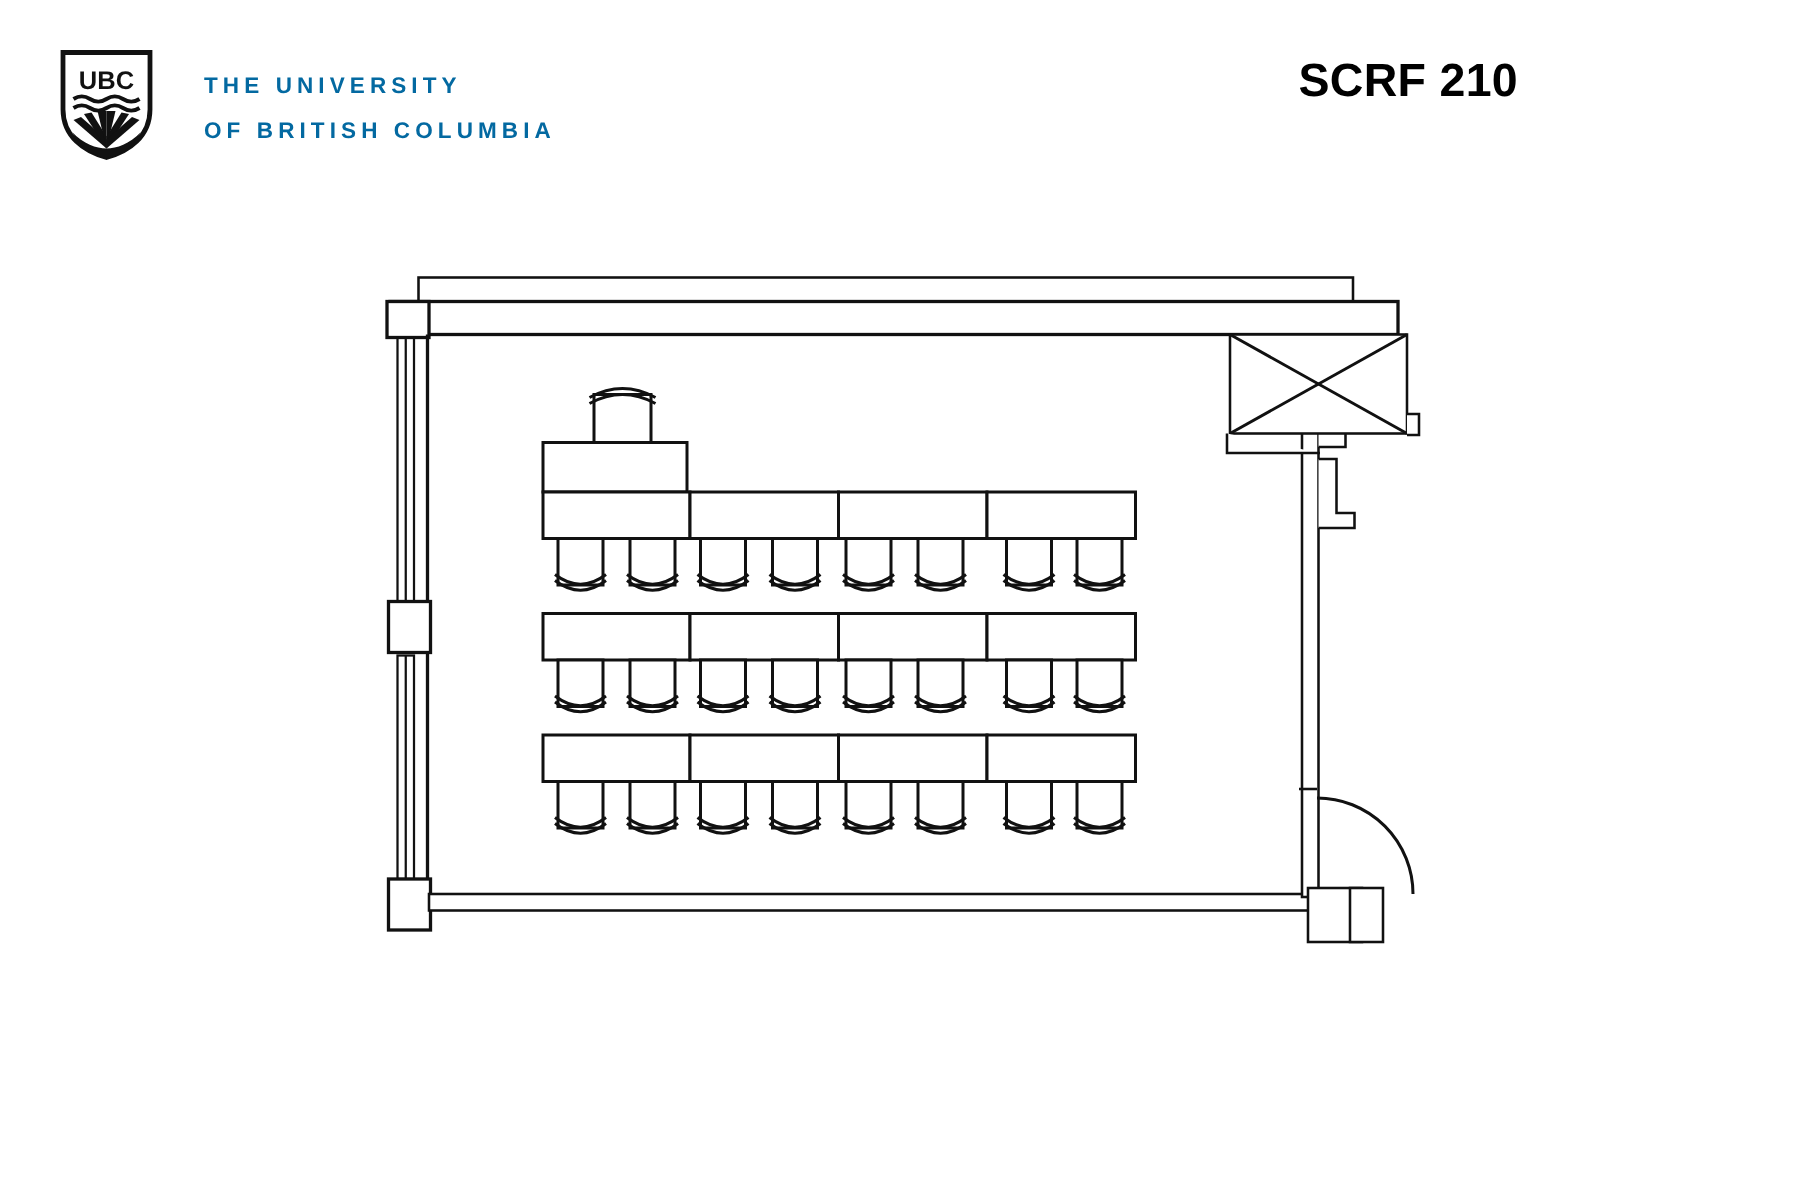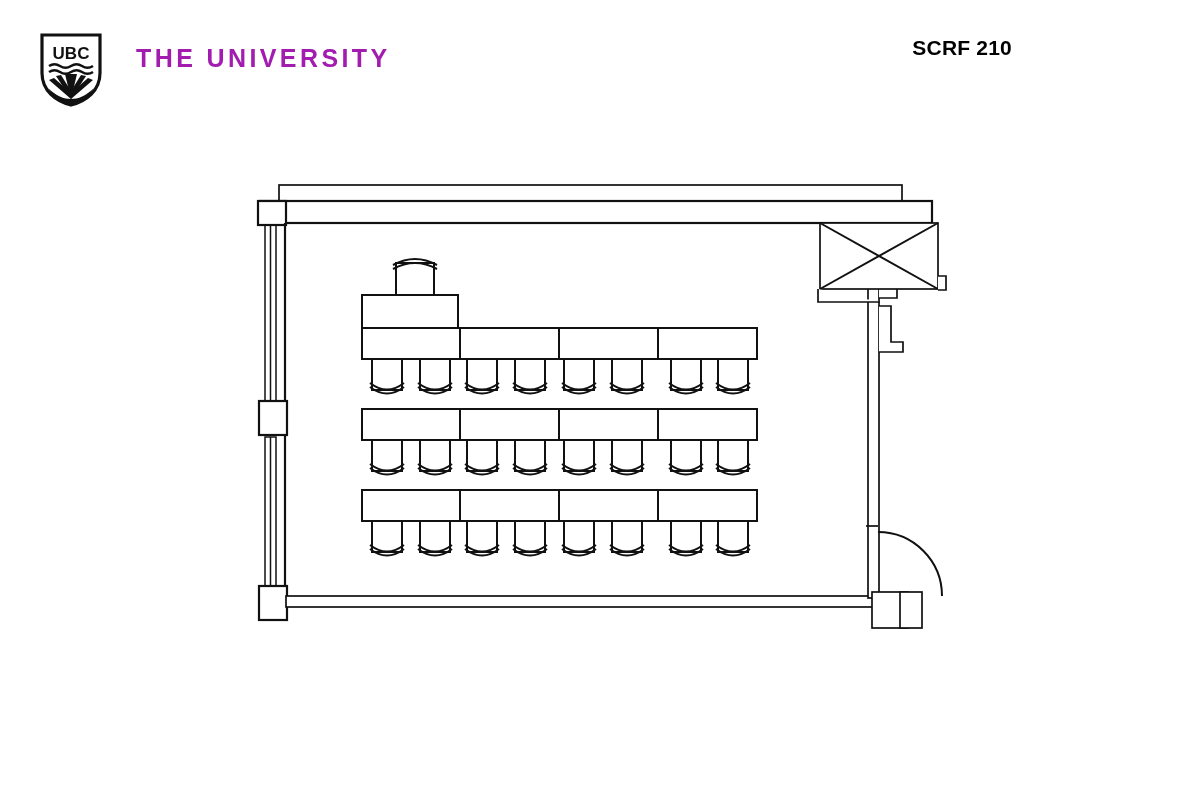--- a/index.html
+++ b/index.html
@@ -37,34 +37,34 @@
     height: 74px;
     display: block;
   }
 
   #wordmark {
     margin-left: 34px;
     padding-top: 10px;
   }
   .wordmark-line {
     font-family: "Liberation Sans", sans-serif;
-    font-size: 25px;
+    font-size: 15px;
     font-weight: 700;
     letter-spacing: 3.4px;
     line-height: 30px;
-    color: #a21caf;
+    color: #0369a1;
     white-space: nowrap;
   }
 
   #room-code {
     position: absolute;
     right: 36px;
     top: 36px;
     font-family: "Liberation Sans", sans-serif;
-    font-size: 21px;
+    font-size: 31px;
     font-weight: 700;
     letter-spacing: 0.2px;
     color: #000000;
     white-space: nowrap;
   }
 
   
   #floorplan-wrap {
     position: absolute;
     left: 0;
@@ -110,20 +110,21 @@
         <path d="M31 66 L37 41 L31 41 Z"></path>
         <path d="M31 66 L46 43 L41 42 L31 58 Z"></path>
         <path d="M31 66 L53 47 L48 45 L31 60 Z"></path>
       </g>
 
       <path d="M8 55 C14 66 22 71 31 72.5 C40 71 48 66 54 55 C46 63 38 66 31 66 C24 66 16 63 8 55 Z" fill="#111111"></path>
     </svg>
 
     <div id="wordmark">
       <div class="wordmark-line">THE UNIVERSITY</div>
+      <div class="wordmark-line">OF BRITISH COLUMBIA</div>
     </div>
 
   </div>
 
   <div id="room-code">SCRF 210</div>
 
 </header>
 
 <div id="floorplan-wrap">
   <svg id="floorplan-svg" viewBox="0 0 1200 670">

